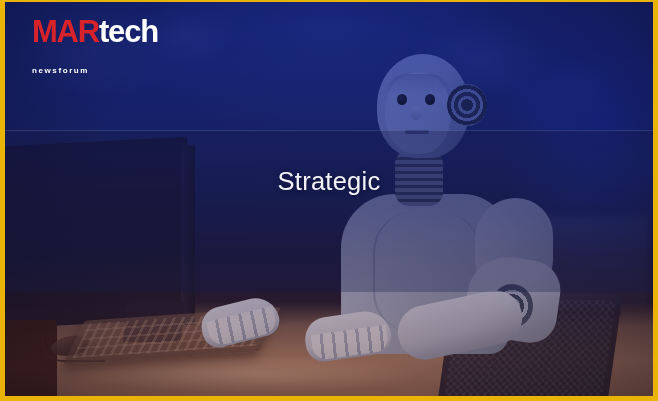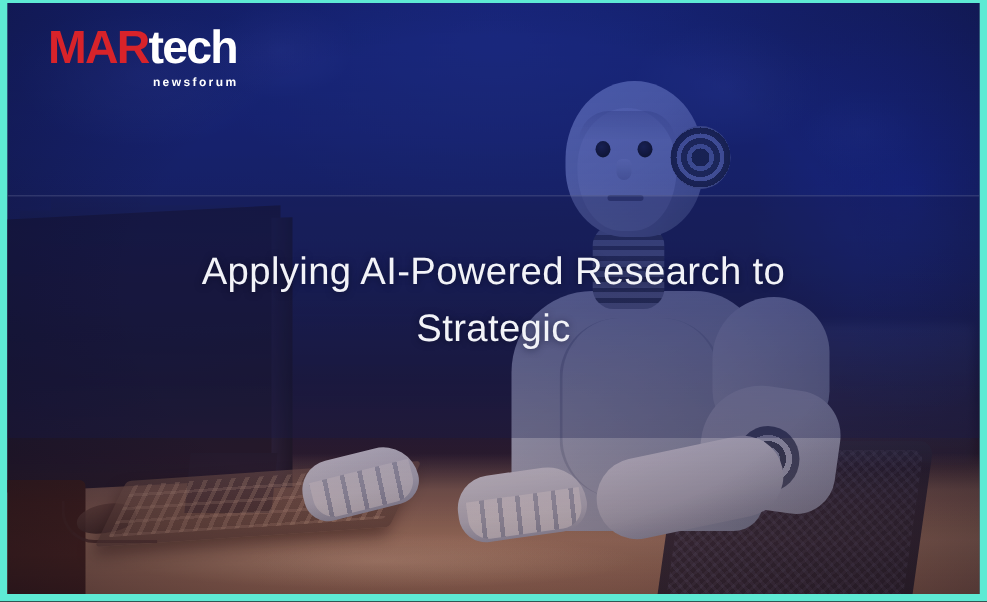--- a/index.html
+++ b/index.html
@@ -12,21 +12,21 @@
     height: 401px;
     overflow: hidden;
     font-family: "Liberation Sans", sans-serif;
   }
 
   
   #banner {
     position: relative;
     width: 658px;
     height: 401px;
-    background: #5eead4;
+    background: #eab308;
     overflow: hidden;
   }
 
   
   .photo-plate {
     position: absolute;
     left: 5px;
     top: 2px;
     width: 648px;
     height: 394px;
@@ -364,22 +364,22 @@
   .logo-main {
     font-family: "Liberation Sans", sans-serif;
     font-weight: 700;
     font-size: 31px;
     letter-spacing: -1.2px;
     white-space: nowrap;
   }
   .logo-mar  { color: #d8232a; }
   .logo-tech { color: #ffffff; }
   .logo-sub {
-    margin-top: 4px;
-    text-align: right;
+    margin-top: 20px;
+    text-align: left;
     padding-right: 3px;
     color: #ffffff;
     font-family: "Liberation Sans", sans-serif;
     font-weight: 600;
     font-size: 8px;
     letter-spacing: 1.6px;
   }
 
   
   .headline {
@@ -460,18 +460,17 @@
     <div class="text-band-top"></div>
 
     <div class="logo-wrap">
       <div class="logo-main">
         <span class="logo-mar">MAR</span><span class="logo-tech">tech</span>
       </div>
       <div class="logo-sub">newsforum</div>
     </div>
 
     <div class="headline">
-      <span class="ln">Applying AI-Powered Research to</span>
       <span class="ln">Strategic</span>
     </div>
 
   </div>
 </div>
 
 </body></html>

